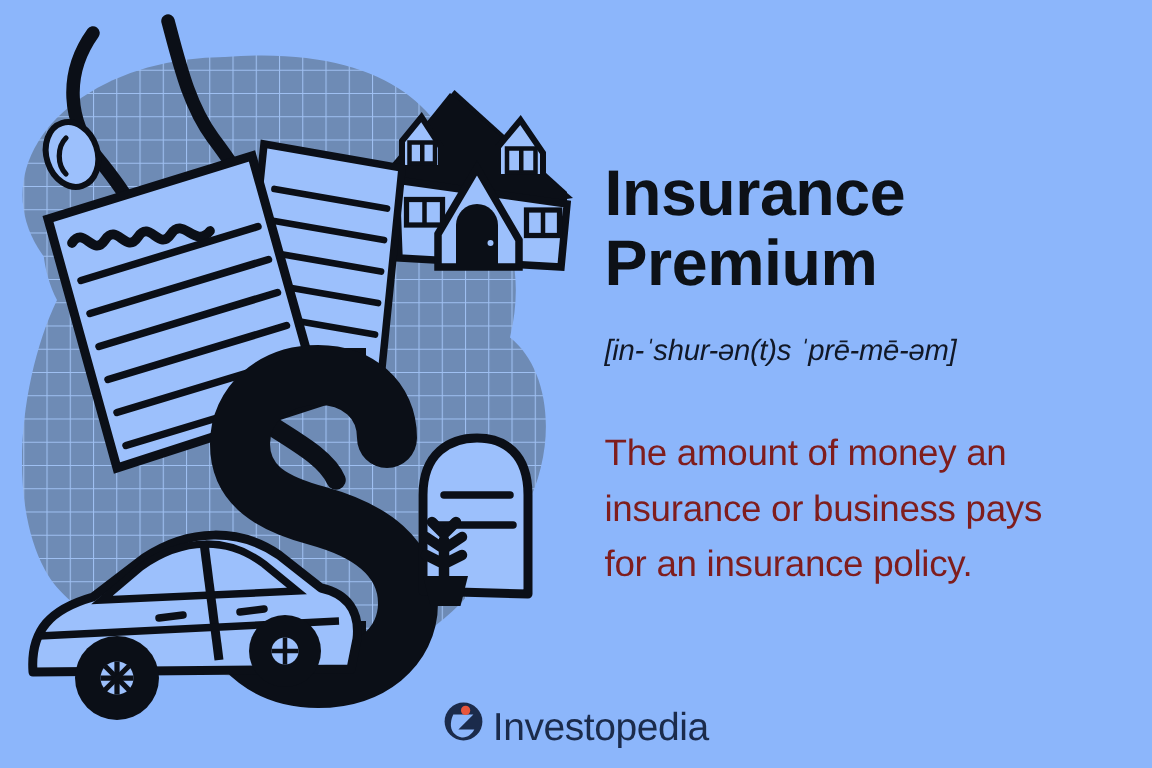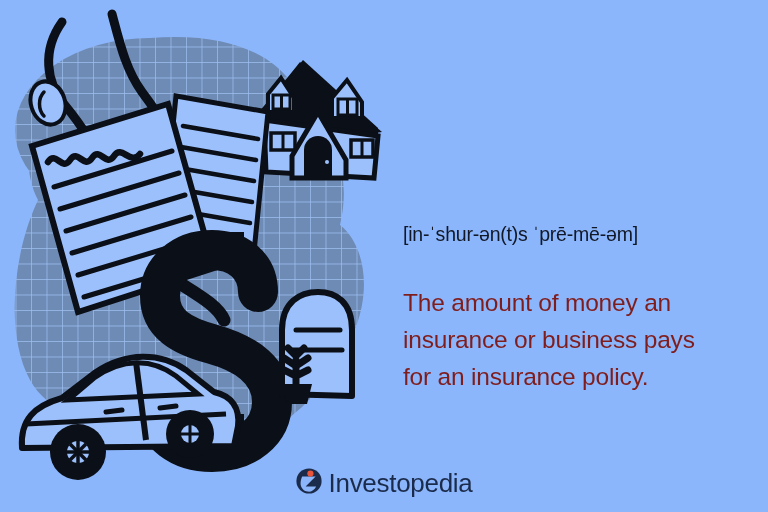--- a/index.html
+++ b/index.html
@@ -55,20 +55,21 @@
     letter-spacing: -0.3px;
   }
 
   #pronunciation {
     position: absolute;
     left: 3px;
     top: 222px;
     width: 330px;
     font-size: 19.5px;
     line-height: 24px;
+    font-style: italic;
     font-weight: 500;
     color: #111827;
     letter-spacing: -0.2px;
   }
 
   #definition {
     position: absolute;
     left: 3px;
     top: 284px;
     width: 320px;
@@ -245,20 +246,24 @@
       <g>
         <path d="M296 360 L296 384 M296 366 L284 358 M296 366 L308 358
                  M296 376 L284 370 M296 376 L308 370 M296 356 L288 348 M296 356 L304 348" stroke="#0B0F17" stroke-width="7" stroke-linecap="round" fill="none"></path>
         <path d="M282 384 L312 384 L307 404 L287 404 Z" fill="#0B0F17"></path>
       </g>
     </svg>
   </div>
 
   <div id="text-col">
 
+    <h1 id="title">
+      <span>Insurance</span><br>
+      <span>Premium</span>
+    </h1>
 
     <div id="pronunciation">[in-ˈshur-ən(t)s ˈprē-mē-əm]</div>
 
     <div id="definition">
       <span>The amount of money an</span><br>
       <span>insurance or business pays</span><br>
       <span>for an insurance policy.</span>
     </div>
   </div>
 

